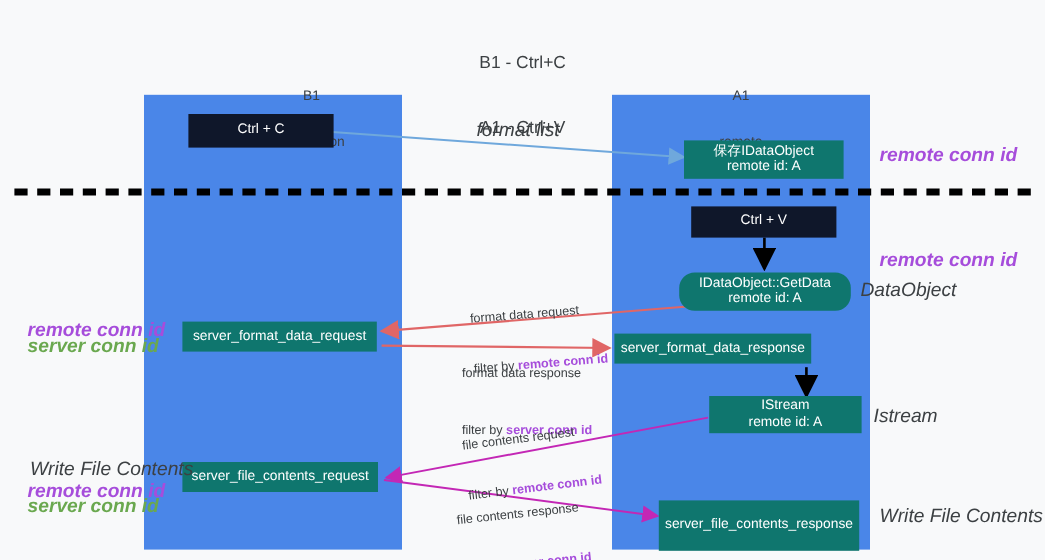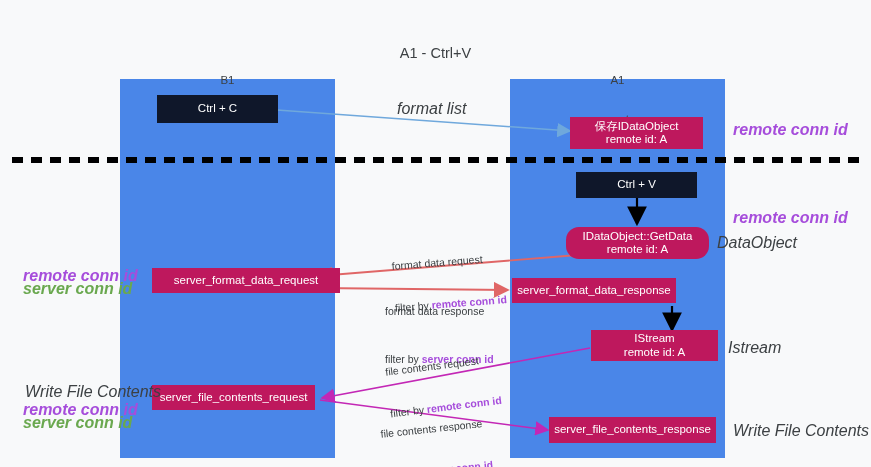--- a/index.html
+++ b/index.html
@@ -52,21 +52,21 @@
     align-items: center;
     justify-content: center;
     text-align: center;
     font-size: 11.5px;
     line-height: 13.5px;
     color: #ffffff;
     box-sizing: border-box;
     white-space: pre;
   }
   .box.green { background: #0f172a; }
-  .box.orange { background: #be185d; }
+  .box.orange { background: #0f766e; }
 
   
   .lbl {
     font-size: 16px;
     line-height: 13.5px;
     color: #3c4043;
     white-space: pre;
     font-style: italic;
   }
   .lbl.purple { color: #a64ddb; font-weight: bold; }
@@ -116,24 +116,25 @@
   <line x1="318" y1="288" x2="508" y2="290" stroke="#e06666" stroke-width="1.8" marker-end="url(#ah-red)"></line>
 
   <path d="M672,306 L672,320 L672,330" stroke="#000000" stroke-width="2.2" fill="none" marker-end="url(#ah-black)"></path>
 
   <line x1="590" y1="348" x2="322" y2="398" stroke="#c327b5" stroke-width="1.6" marker-end="url(#ah-magenta)"></line>
 
   <line x1="320" y1="400" x2="548" y2="430" stroke="#c327b5" stroke-width="1.6" marker-end="url(#ah-magenta)"></line>
 </svg>
 
 <div class="abs title">
+  <div>B1 - Ctrl+C</div>
   <div>A1 - Ctrl+V</div>
 </div>
 
-<div class="abs lane-head" style="left:120px; top:48px; width:215px;">
+<div class="abs lane-head" style="left:120px; top:48px; width:215px;padding-left:32px;">
   <div>B1</div>
   <div>connection</div>
 </div>
 <div class="abs lane-head" style="left:510px; top:48px; width:215px;">
   <div>A1</div>
   <div>remote</div>
 </div>
 
 <div class="abs box green" style="left:157px; top:95px; width:121px; height:28px;">
   <span>Ctrl + C</span>
@@ -146,38 +147,38 @@
 
 <div class="abs box green" style="left:576px; top:172px; width:121px; height:26px;">
   <span>Ctrl + V</span>
 </div>
 
 <div class="abs box orange" style="left:566px; top:227px; width:143px; height:32px;border-radius:13px;">
   <span>IDataObject::GetData</span>
   <span>remote id: A</span>
 </div>
 
-<div class="abs box orange" style="left:152px; top:268px; width:188px; height:25px;">
+<div class="abs box orange" style="left:152px; top:268px; width:162px; height:25px;">
   <span>server_format_data_request</span>
 </div>
 
 <div class="abs box orange" style="left:512px; top:278px; width:164px; height:25px;">
   <span>server_format_data_response</span>
 </div>
 
 <div class="abs box orange" style="left:591px; top:330px; width:127px; height:31px;">
   <span>IStream</span>
   <span>remote id: A</span>
 </div>
 
 <div class="abs box orange" style="left:152px; top:385px; width:163px; height:25px;">
   <span>server_file_contents_request</span>
 </div>
 
-<div class="abs box orange" style="left:549px; top:417px; width:167px; height:26px;">
+<div class="abs box orange" style="left:549px; top:417px; width:167px; height:42px;">
   <span>server_file_contents_response</span>
 </div>
 
 <div class="abs lbl" style="left:397px; top:102px;">format list</div>
 
 <div class="abs lbl-rot" style="left:389px; top:231px; transform: rotate(-4.5deg);">
   <div>format data request</div>
   <div><span>filter by </span><b>remote conn id</b></div>
 </div>
 

